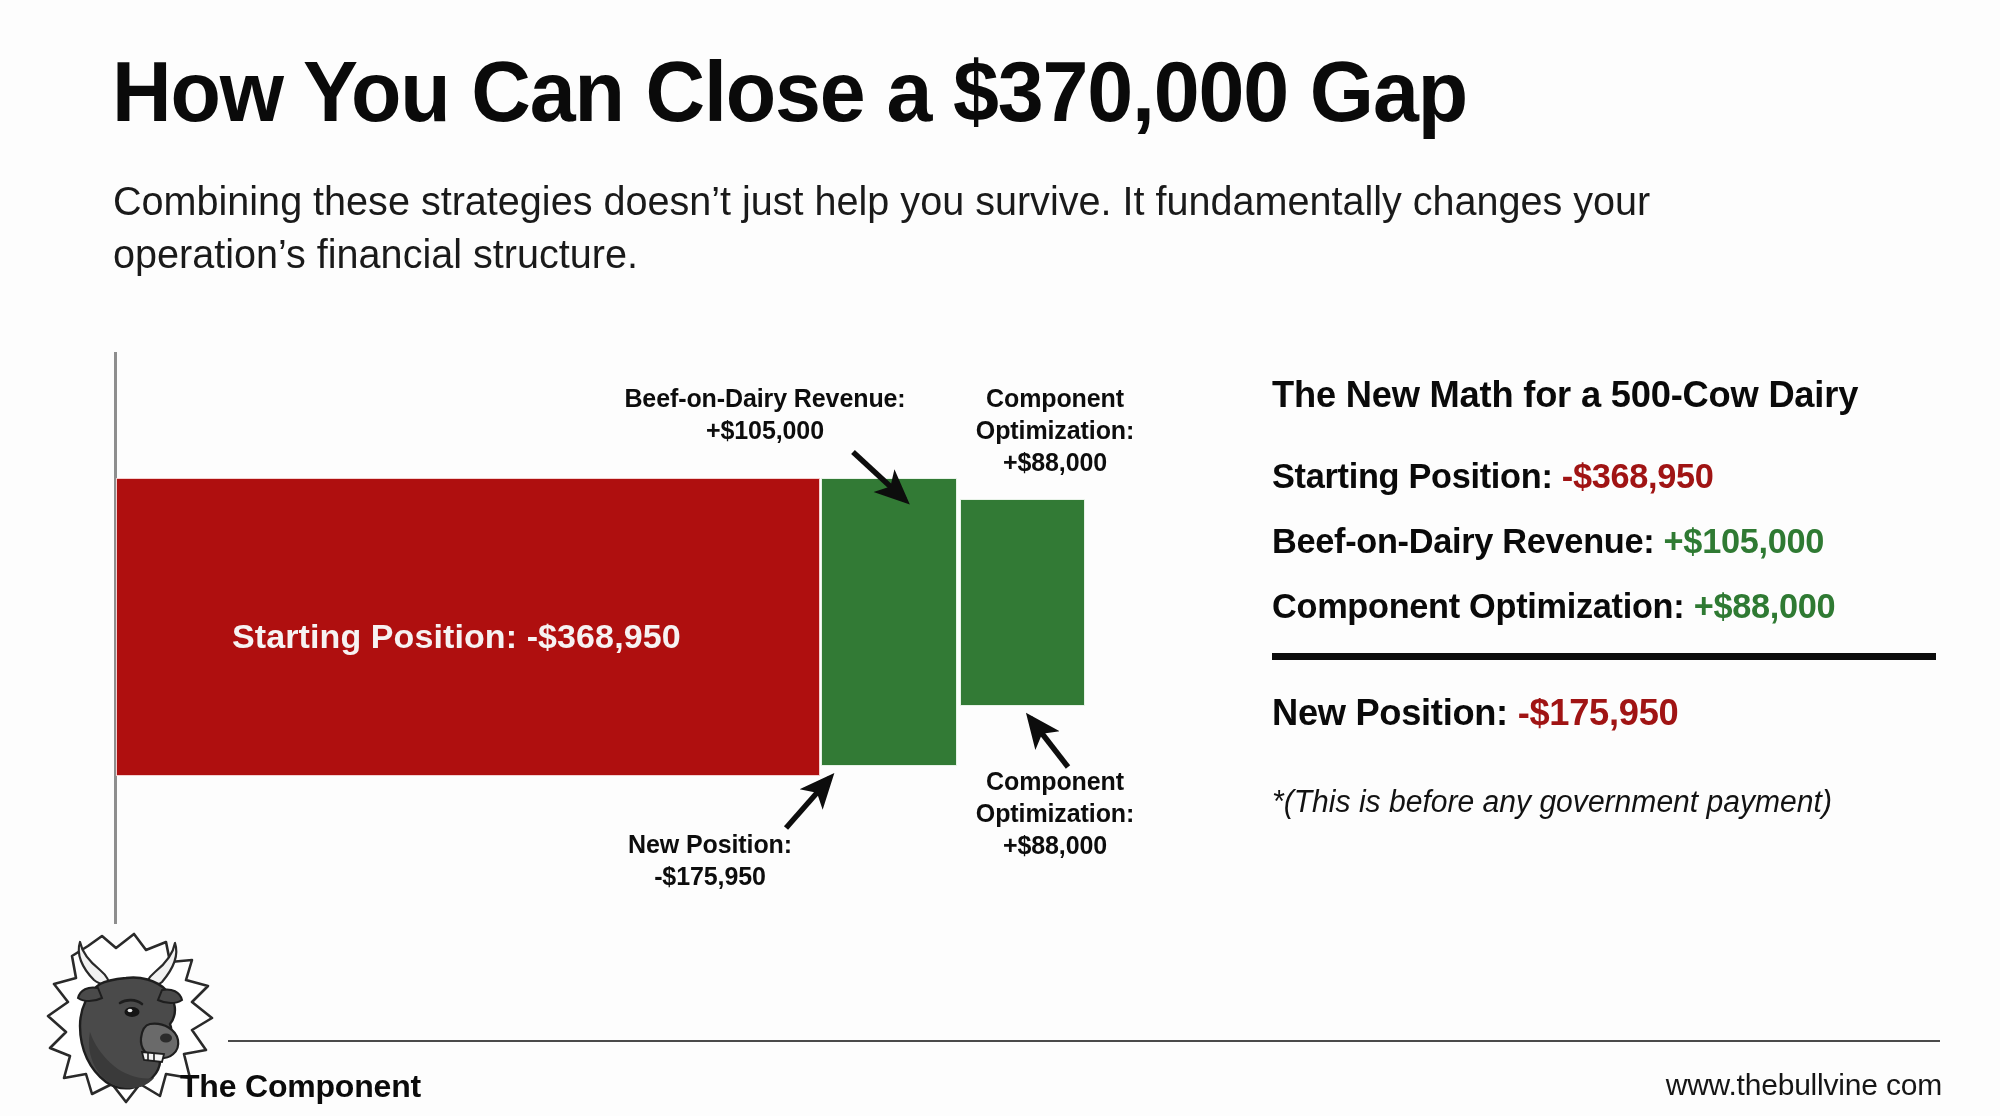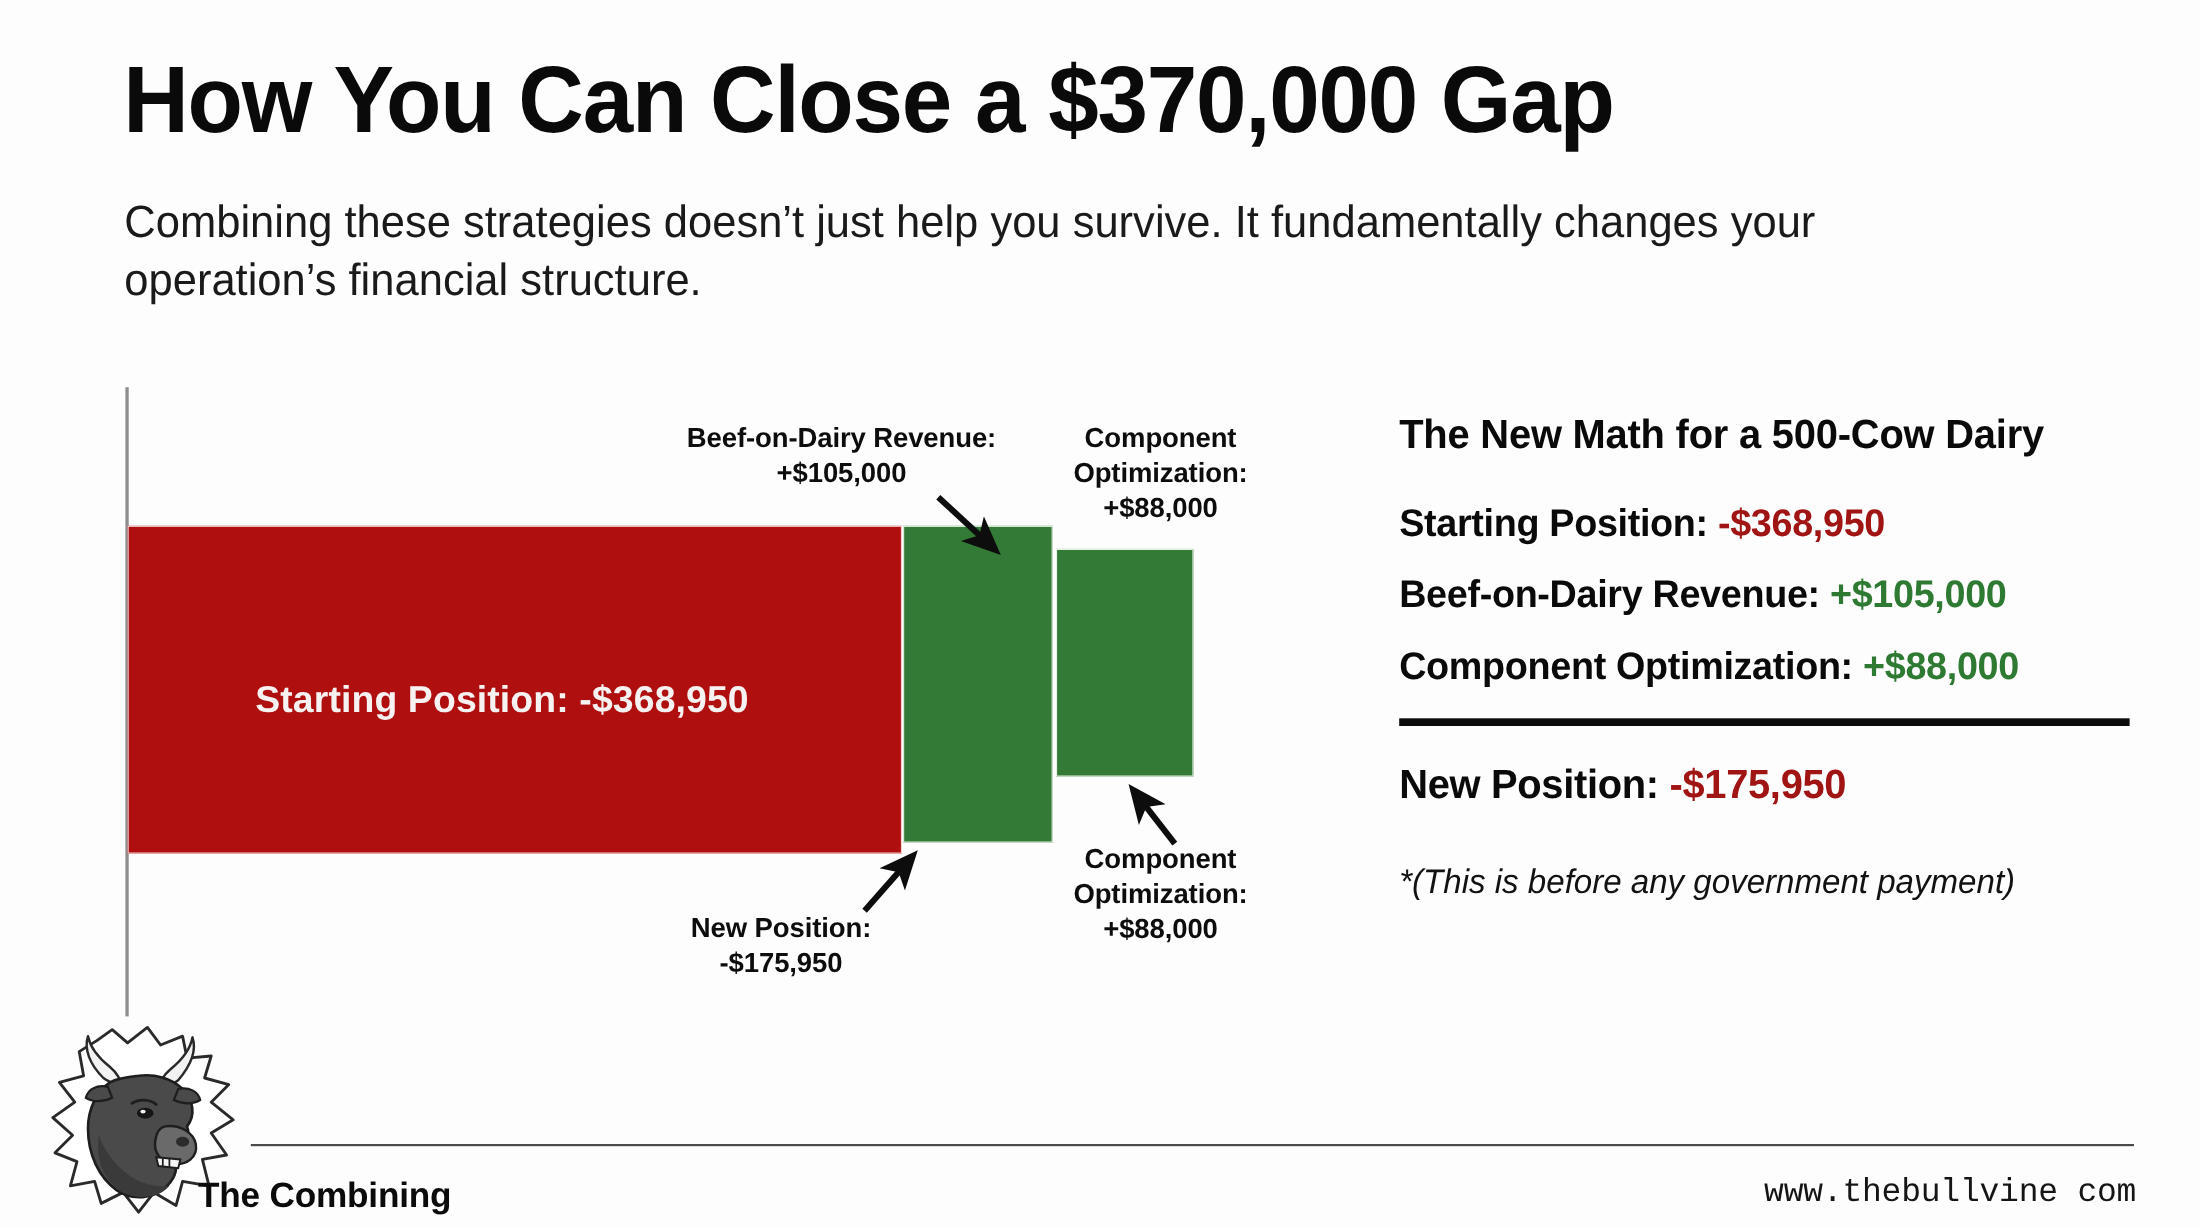--- a/index.html
+++ b/index.html
@@ -233,21 +233,20 @@
     letter-spacing: -0.2px;
   }
   #site-url {
     position: absolute;
     right: 58px;
     top: 1068px;
     font-size: 30px;
     font-weight: 400;
     color: #151515;
     letter-spacing: -0.2px;
-    font-family: Liberation Mono, monospace;
   }
 </style>
 </head>
 <body>
 
 <div class="canvas">
 
   <div id="page-title">How You Can Close a $370,000 Gap</div>
 
   <div id="page-subtitle">Combining these strategies doesn’t just help you survive. It fundamentally changes your operation’s financial structure.</div>
@@ -363,17 +362,17 @@
 
     <path d="M100,124 L122,126 L120,134 L102,132 Z" fill="#f4f4f4" stroke="#1e1e1e" stroke-width="1.8"></path>
     <path d="M106,125 L106,133 M112,125.5 L112,133.5" stroke="#1e1e1e" stroke-width="1.6"></path>
 
     <ellipse cx="90" cy="84" rx="7.5" ry="5" fill="#151515"></ellipse>
     <ellipse cx="88" cy="82.5" rx="2.4" ry="1.7" fill="#efefef"></ellipse>
 
     <path d="M78,75 C84,71 94,71 100,76" stroke="#1e1e1e" stroke-width="2.6" fill="none" stroke-linecap="round"></path>
   </svg>
 
-  <div id="brand-name">The Combining</div>
+  <div id="brand-name">The Component</div>
 
   <div id="site-url">www.thebullvine com</div>
 
 </div>
 
 </body></html>

